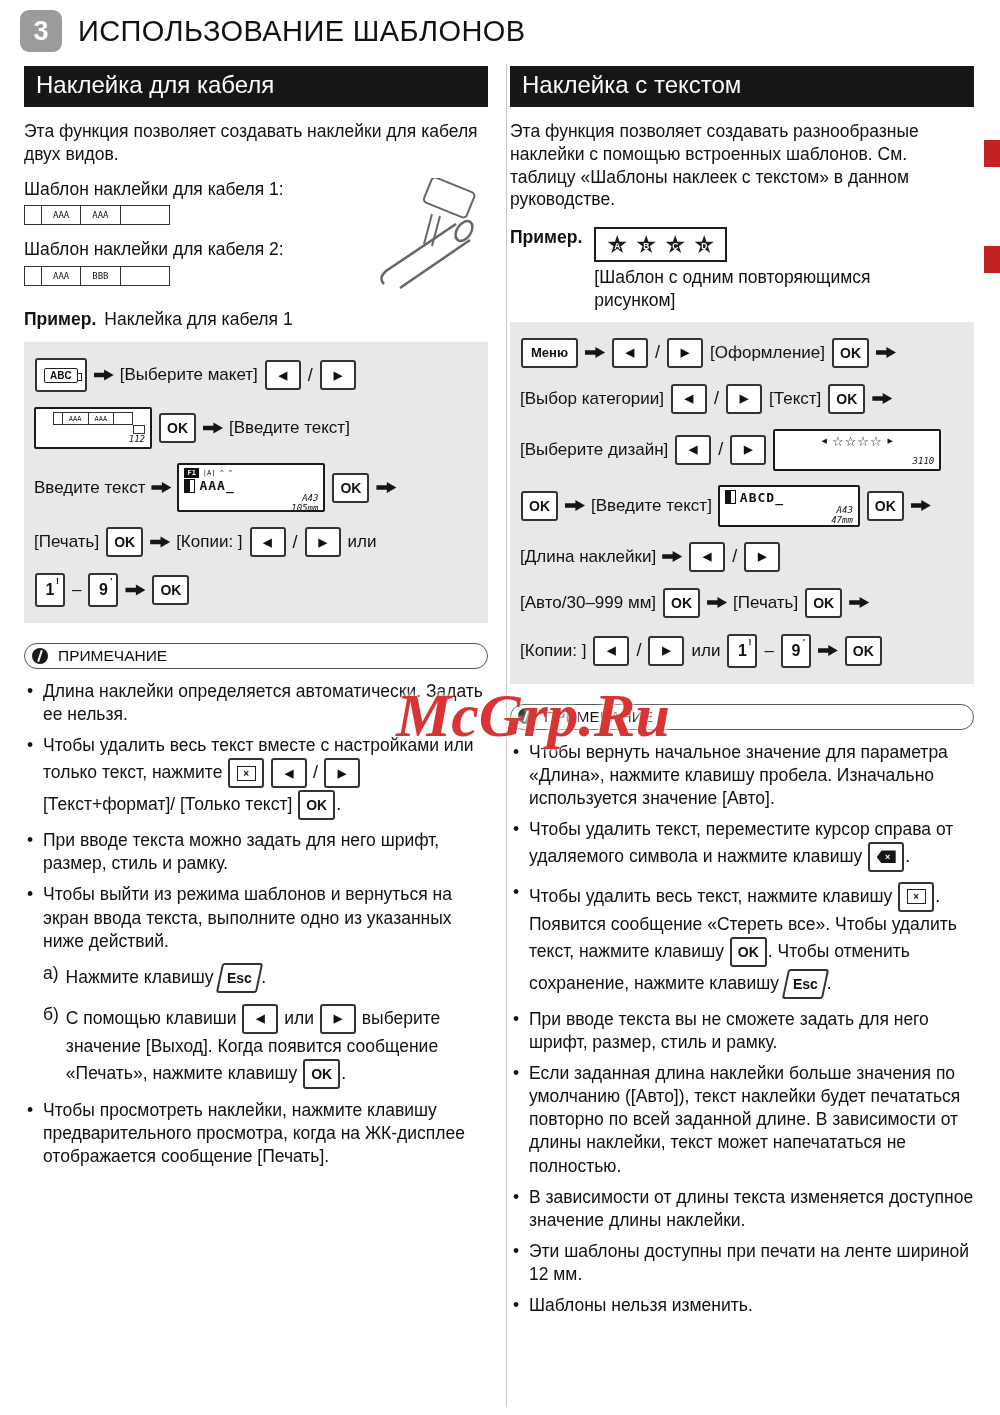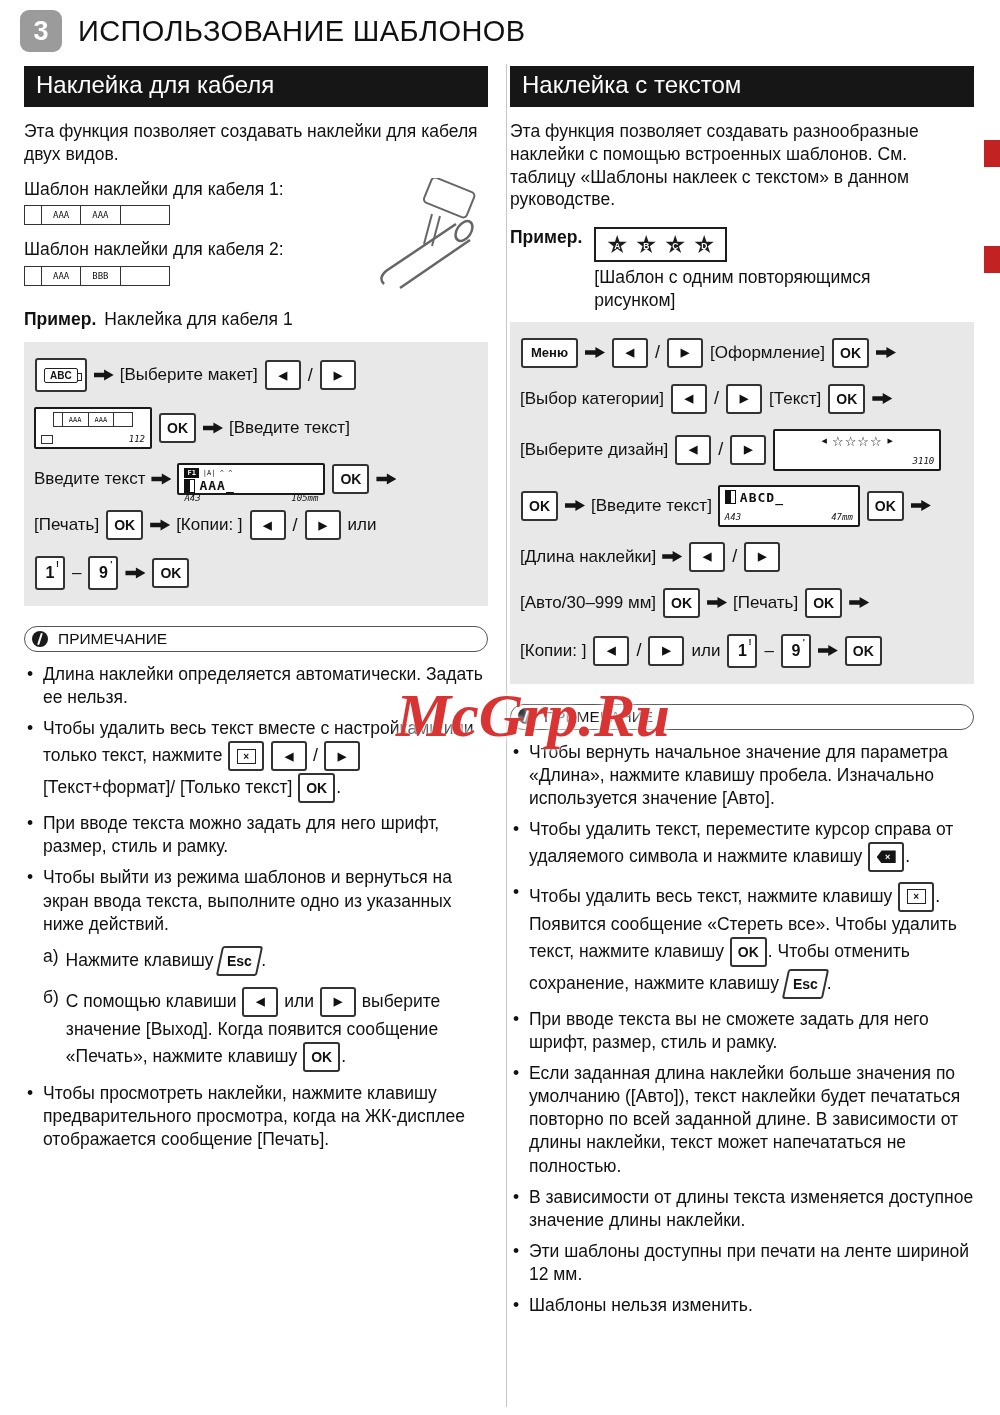--- a/index.html
+++ b/index.html
@@ -59,25 +59,25 @@
   .clearbox{border:1.5px solid #222;width:17px;height:13px;display:inline-flex;align-items:center;
             justify-content:center;font-size:10px;font-weight:bold;}
   .bksp{display:inline-flex;align-items:center;justify-content:center;width:19px;height:13px;
         background:#151515;color:#fff;font-size:9px;padding-left:3px;box-sizing:border-box;
         clip-path:polygon(26% 0,100% 0,100% 100%,26% 100%,0 50%);}
 
   
   .disp{background:#fff;border:2px solid #1a1a1a;border-radius:2px;padding:3px 5px;display:inline-flex;
         flex-direction:column;justify-content:space-between;box-sizing:border-box;flex-shrink:0;}
   .disp-l2{width:118px;height:42px;align-items:center;}
-  .disp-l3{width:148px;height:32px;}
+  .disp-l3{width:148px;height:49px;}
   .disp-r3{width:168px;height:42px;}
   .disp-r4{width:142px;height:42px;}
   .disp-row{display:flex;align-items:center;gap:4px;width:100%;}
-  .disp-between{display:flex;justify-content:space-between;align-items:flex-end;width:100%;}
+  .disp-between{display:flex;justify-content:space-between;align-items:flex-end;width:100%;flex-direction:column;}
   .lcd-small{font:italic 9px "DejaVu Sans Mono",monospace;}
   .lcd-sym{font:7px "DejaVu Sans Mono",monospace;}
   .lcd-main{font:bold 13px "DejaVu Sans Mono",monospace;letter-spacing:1px;}
   .f1box{background:#111;color:#fff;font:bold 7px "DejaVu Sans Mono",monospace;padding:1px 3px;}
   .flagbox{display:inline-block;width:9px;height:12px;border:1px solid #111;
            background:linear-gradient(90deg,#111 55%,#fff 55%);}
   .tinybox{display:inline-block;width:10px;height:7px;border:1px solid #333;}
   .lcd-stars{font-size:13px;letter-spacing:1px;}
   .lcd-tri{font-size:7px;}
   .disp-center{display:flex;align-items:center;justify-content:center;gap:5px;width:100%;}

